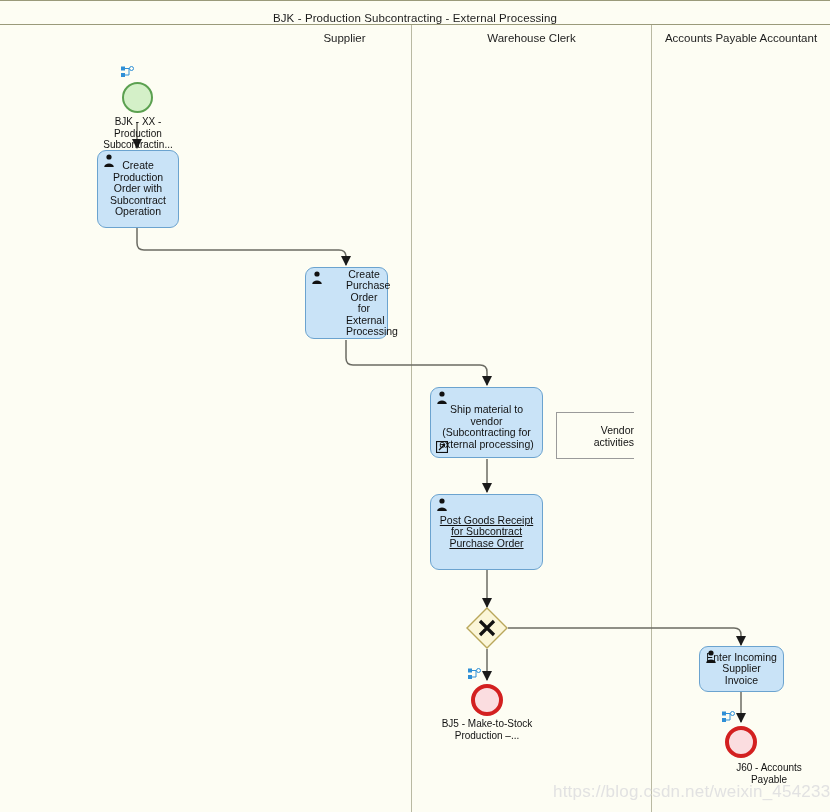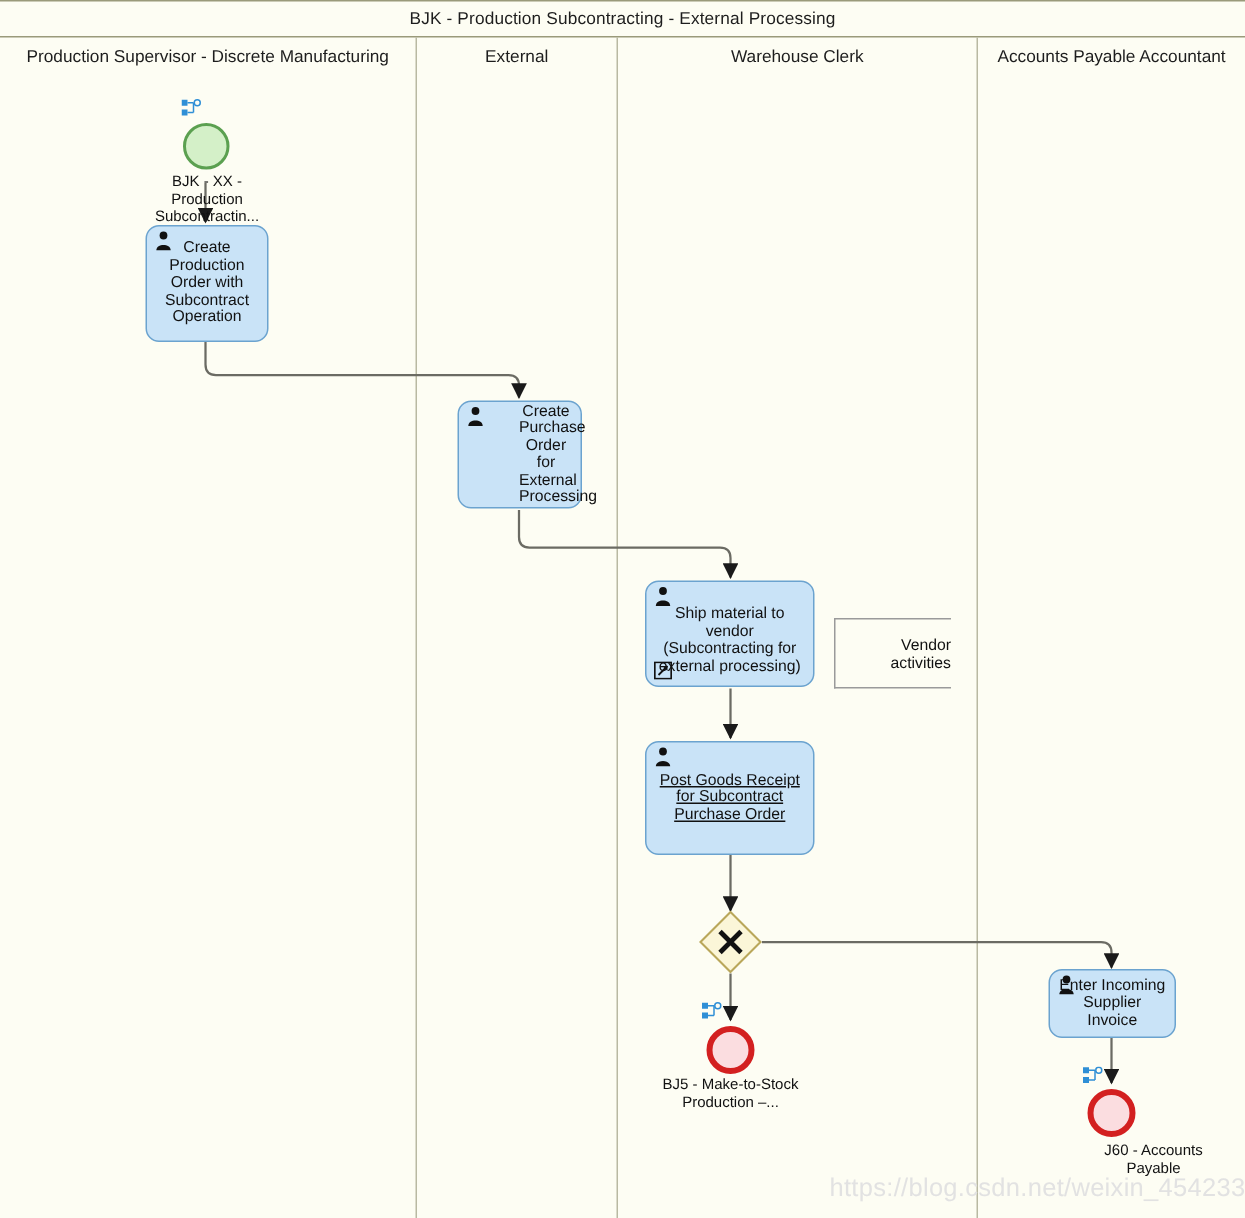--- a/index.html
+++ b/index.html
@@ -23,21 +23,21 @@
   .pool-title {
     position: absolute;
     left: 0; top: 0;
     width: 830px;
     height: 25px;
     border-top: 1px solid #9a9a7a;
     border-bottom: 1px solid #9a9a7a;
     box-sizing: border-box;
     background: #fdfdf3;
     display: flex;
-    align-items: center;
+    align-items: flex-end;
     justify-content: center;
     font-size: 11.5px;
     color: #1d1d1d;
     letter-spacing: 0.1px;
   }
   
   .lane {
     position: absolute;
     top: 25px;
     height: 787px;
@@ -146,29 +146,24 @@
 </style>
 </head>
 <body>
 
 <div id="canvas">
 
   <div class="pool-title">
     <span>BJK - Production Subcontracting - External Processing</span>
   </div>
 
-  <div class="lane" style="left:0px; width:278px;">
-    <div class="lane-header">
-      <span>Production Supervisor - Discrete Manufacturing</span>
-    </div>
-  </div>
 
   <div class="lane" style="left:278px; width:134px;">
     <div class="lane-header">
-      <span>External</span>
+      <span>Supplier</span>
     </div>
   </div>
 
   <div class="lane last" style="left:652px; width:178px;">
     <div class="lane-header">
       <span>Accounts Payable Accountant</span>
     </div>
   </div>
 
   <div class="lane" style="left:412px; width:240px;">

